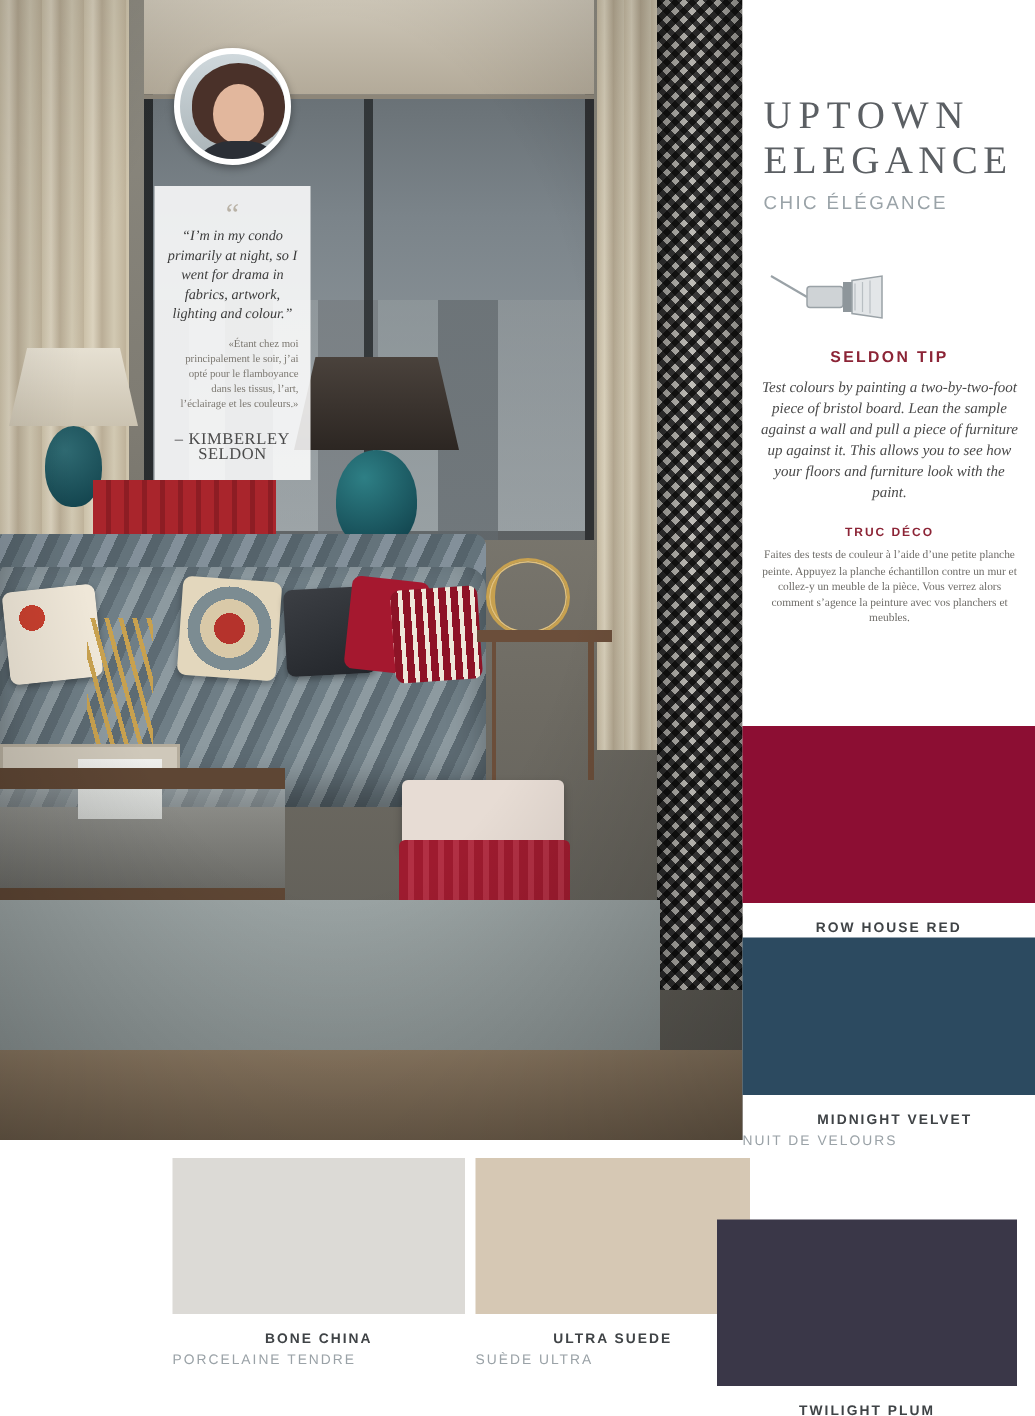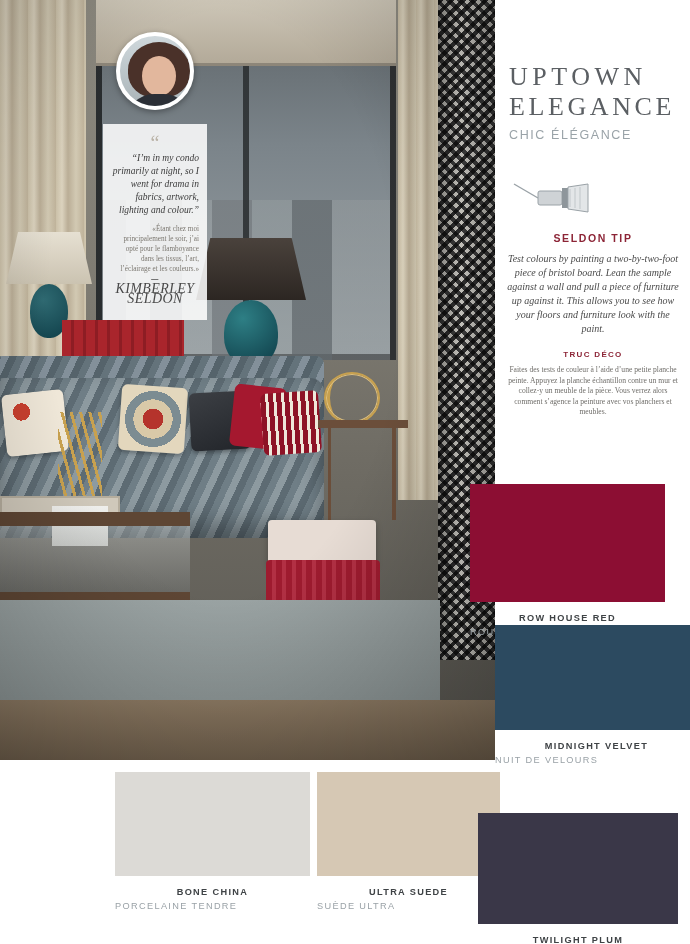--- a/index.html
+++ b/index.html
@@ -169,33 +169,31 @@
     width: 104px; height: 196px;
     background: rgba(255,255,255,.86);
     text-align: center;
     padding: 16px 8px 10px;
   }
   .quote-card .qmark { font-family: "Liberation Serif", serif; font-size: 20px; color:#b9b2a6; line-height: 6px; }
   .quote-en {
     font-family: "Liberation Serif", serif;
     font-style: italic; font-size: 9.5px; line-height: 13px; color: #3b3b3b;
     margin-top: 6px;
-    text-align: right;
   }
   .quote-fr {
     font-family: "Liberation Serif", serif;
     font-size: 7.2px; line-height: 10px; color: #7c7871;
     margin-top: 7px;
     text-align: right;
   }
   .quote-attr {
     font-family: "Liberation Serif", serif;
-    font-size: 14px; line-height: 10px; color: #4a4a4a; letter-spacing: .4px;
-    margin-top: 0;
-    font-style: italic;
+    font-size: 11px; line-height: 10px; color: #4a4a4a; letter-spacing: .4px;
+    margin-top: 14px;
   }
 
   
   .rail { position: absolute; left: 495px; top: 0; width: 195px; height: 484px; background:#fff; }
   .title-wrap { padding: 62px 0 0 14px; }
   .t1, .t2 {
     font-family: "Liberation Serif", serif;
     font-size: 26px; letter-spacing: 4.5px; color: #5b5f63; line-height: 30px;
   }
   .t2 { letter-spacing: 3.6px; }
@@ -231,21 +229,21 @@
     font-family: "Liberation Sans", sans-serif;
     font-size: 9.2px; font-weight: bold; letter-spacing: 1.35px;
     color: #3f4346; text-align: center; margin-top: 11px;
   }
   .sw .nmfr {
     font-family: "Liberation Sans", sans-serif;
     font-size: 9.2px; letter-spacing: 1.35px;
     color: #9aa2a7; text-align: left; margin-top: 4px;
   }
 
-  #sw-red   { left: 470px; top: 484px; width: 195px; }
+  #sw-red   { left: 495px; top: 484px; width: 195px; }
   #sw-red   .chip { height: 118px; }
   #sw-navy  { left: 495px; top: 625px; width: 203px; }
   #sw-navy  .chip { height: 105px; }
   #sw-bone  { left: 115px; top: 772px; width: 195px; }
   #sw-bone  .chip { height: 104px; }
   #sw-suede { left: 305px; top: 772px; width: 195px; padding-left: 12px; }
   #sw-suede .chip { height: 104px; }
   #sw-plum  { left: 478px; top: 765px; width: 200px; margin-top: 48px; }
   #sw-plum  .chip { height: 111px; }
 </style>

